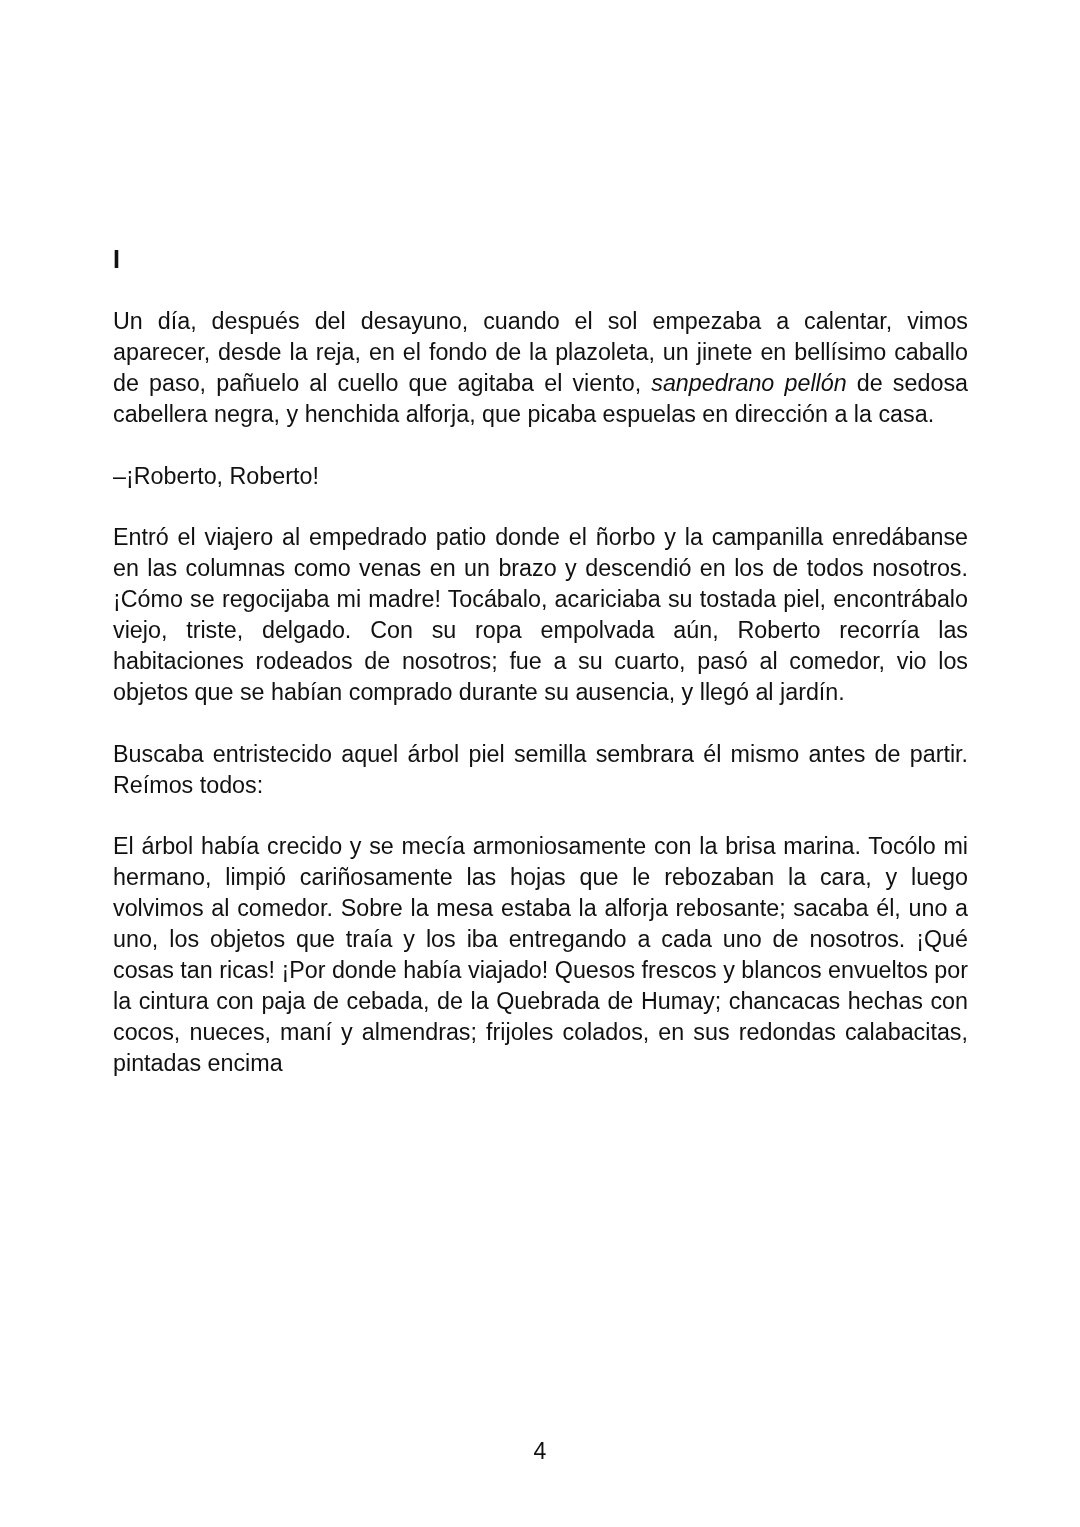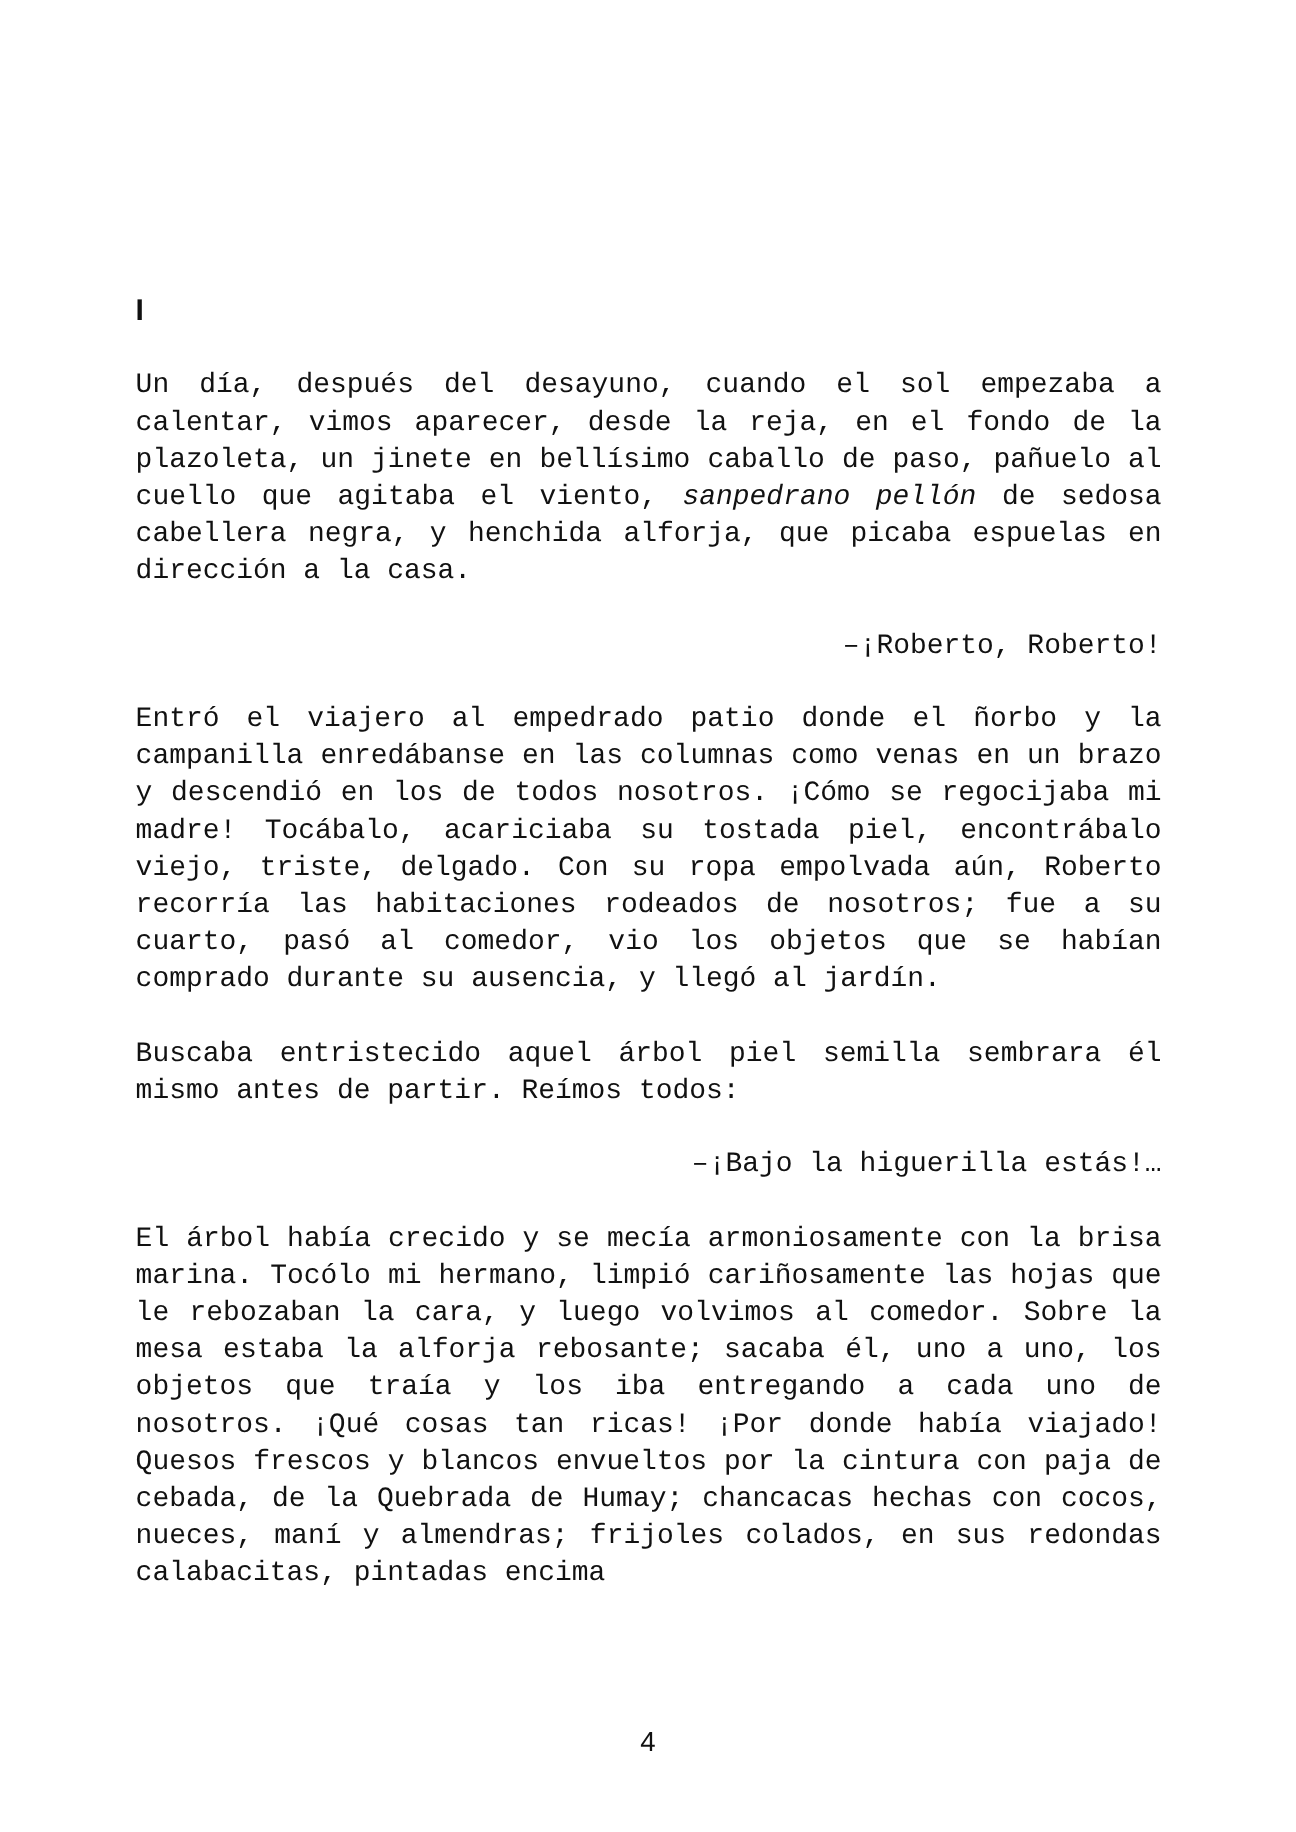--- a/index.html
+++ b/index.html
@@ -1,33 +1,32 @@
 <!DOCTYPE html>
 <html><head>
 <meta charset="utf-8">
 <style>
   html, body { margin: 0; padding: 0; background: #ffffff; }
   body { width: 1080px; height: 1527px; position: relative; overflow: hidden;
          font-family: "Liberation Sans", sans-serif; color: #111111; }
   .page { position: absolute; left: 113px; top: 244px; width: 855px; }
   .chapter { font-size: 25px; font-weight: bold; line-height: 31px; margin: 0 0 31px 0; }
-  .para { font-size: 23.3px; line-height: 31px; margin: 0 0 30.5px 0; text-align: justify; font-family: Liberation Mono, monospace; }
-  .para.ragged { text-align: right; }
+  .para { font-size: 23.3px; line-height: 31px; margin: 0 0 30.5px 0; text-align: justify; }
+  .para.ragged { text-align: left; }
   .it { font-style: italic; }
   .page-number { position: absolute; top: 1436px; left: 0; width: 1080px; text-align: center;
                  font-size: 23px; line-height: 31px; }
 </style>
 </head>
 <body>
 
 <div class="page">
   <div class="chapter">I</div>
 
   <p class="para"><span>Un día, después del desayuno, cuando el sol empezaba a calentar, vimos aparecer, desde la reja, en el fondo de la plazoleta, un jinete en bellísimo caballo de paso, pañuelo al cuello que agitaba el viento, </span><span class="it">sanpedrano pellón</span><span> de sedosa cabellera negra, y henchida alforja, que picaba espuelas en dirección a la casa.</span></p>
 
   <p class="para ragged">–¡Roberto, Roberto!</p>
   <p class="para">Entró el viajero al empedrado patio donde el ñorbo y la campanilla enredábanse en las columnas como venas en un brazo y descendió en los de todos nosotros. ¡Cómo se regocijaba mi madre! Tocábalo, acariciaba su tostada piel, encontrábalo viejo, triste, delgado. Con su ropa empolvada aún, Roberto recorría las habitaciones rodeados de nosotros; fue a su cuarto, pasó al comedor, vio los objetos que se habían comprado durante su ausencia, y llegó al jardín.</p>
   <p class="para">Buscaba entristecido aquel árbol piel semilla sembrara él mismo antes de partir. Reímos todos:</p>
-  <p class="para ragged">–¡Bajo la higuerilla estás!…</p>
   <p class="para">El árbol había crecido y se mecía armoniosamente con la brisa marina. Tocólo mi hermano, limpió cariñosamente las hojas que le rebozaban la cara, y luego volvimos al comedor. Sobre la mesa estaba la alforja rebosante; sacaba él, uno a uno, los objetos que traía y los iba entregando a cada uno de nosotros. ¡Qué cosas tan ricas! ¡Por donde había viajado! Quesos frescos y blancos envueltos por la cintura con paja de cebada, de la Quebrada de Humay; chancacas hechas con cocos, nueces, maní y almendras; frijoles colados, en sus redondas calabacitas, pintadas encima</p>
 </div>
 
 <div class="page-number">4</div>
 
 </body></html>

